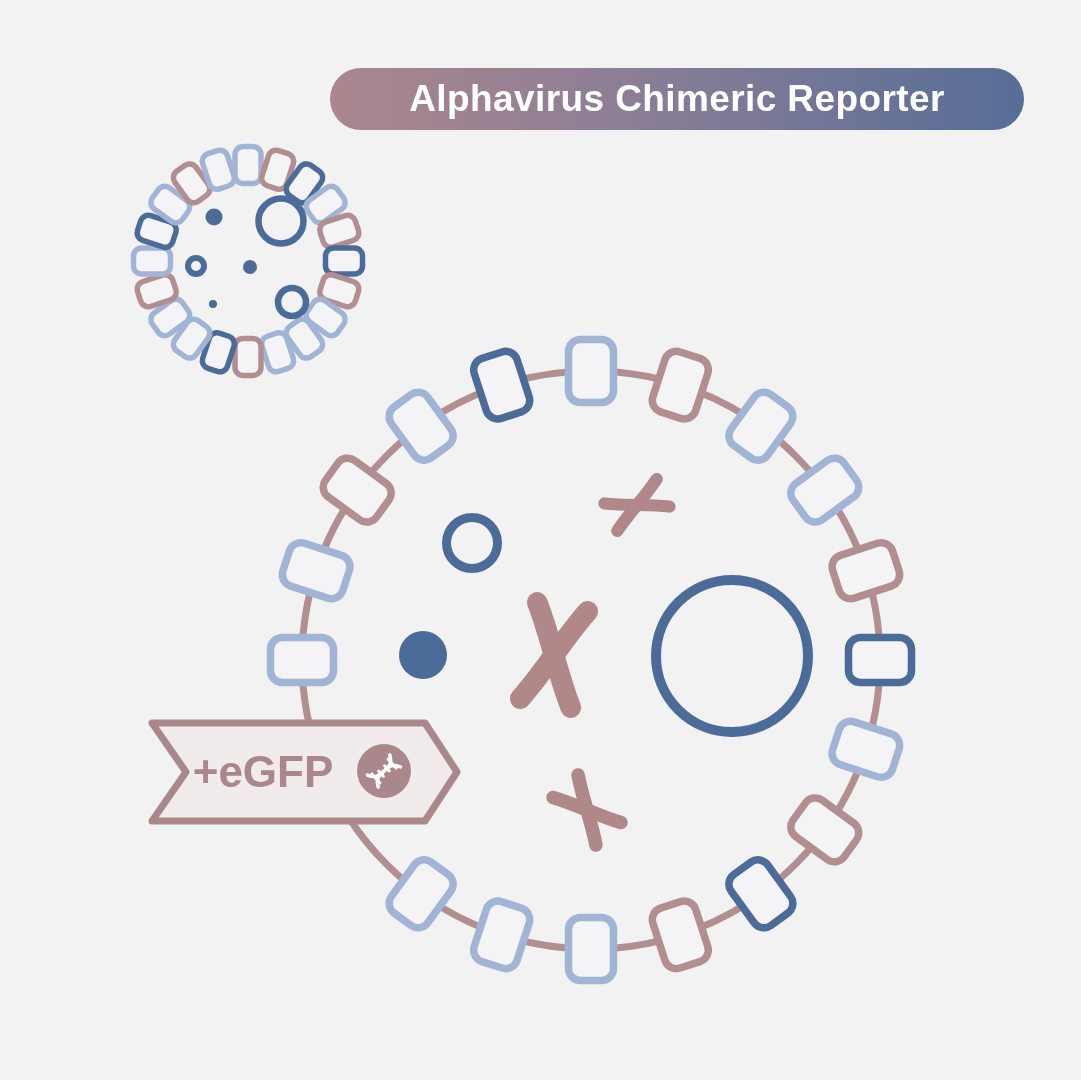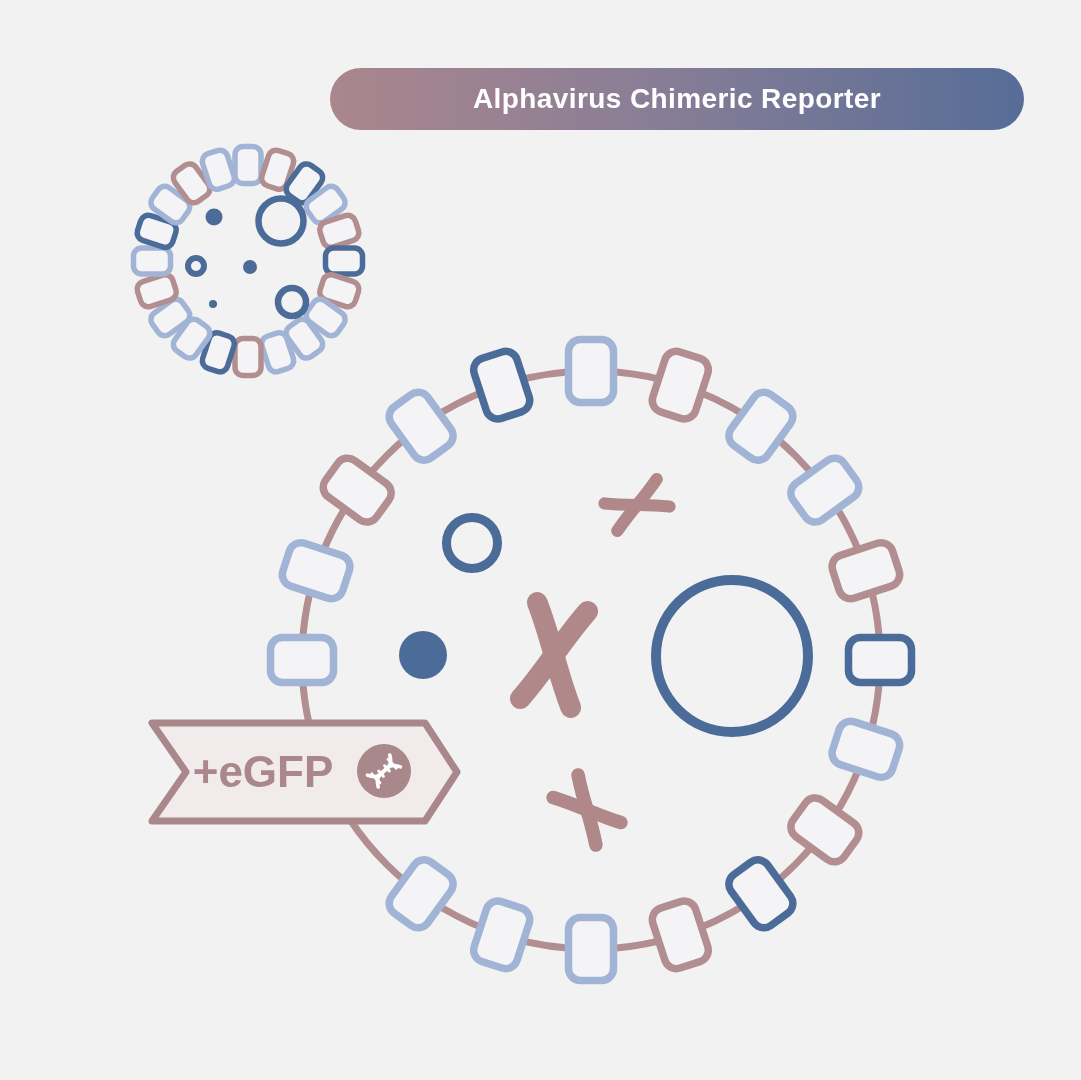--- a/index.html
+++ b/index.html
@@ -3,21 +3,21 @@
 <meta charset="utf-8">
 <style>
   html,body{margin:0;padding:0;}
   body{width:1081px;height:1080px;font-family:"Liberation Sans",sans-serif;}
   .canvas{position:relative;width:1081px;height:1080px;overflow:hidden;}
   .banner{
     position:absolute;left:330px;top:68px;width:694px;height:62px;
     border-radius:31px;display:flex;align-items:center;justify-content:center;
   }
   .banner span{
-    color:#ffffff;font-size:28px;font-weight:bold;letter-spacing:.4px;white-space:nowrap;
+    color:#ffffff;font-size:37px;font-weight:bold;letter-spacing:.4px;white-space:nowrap;
   }
   svg.scene{position:absolute;left:0;top:0;}
 </style>
 </head>
 <body style="background: rgb(242, 242, 243);">
 
 <div class="canvas">
   <svg class="scene" width="1081" height="1080" viewBox="0 0 1081 1080">
       <g>
         <circle cx="248" cy="261" r="94" fill="none" stroke="#b28e90" stroke-width="5"></circle>

